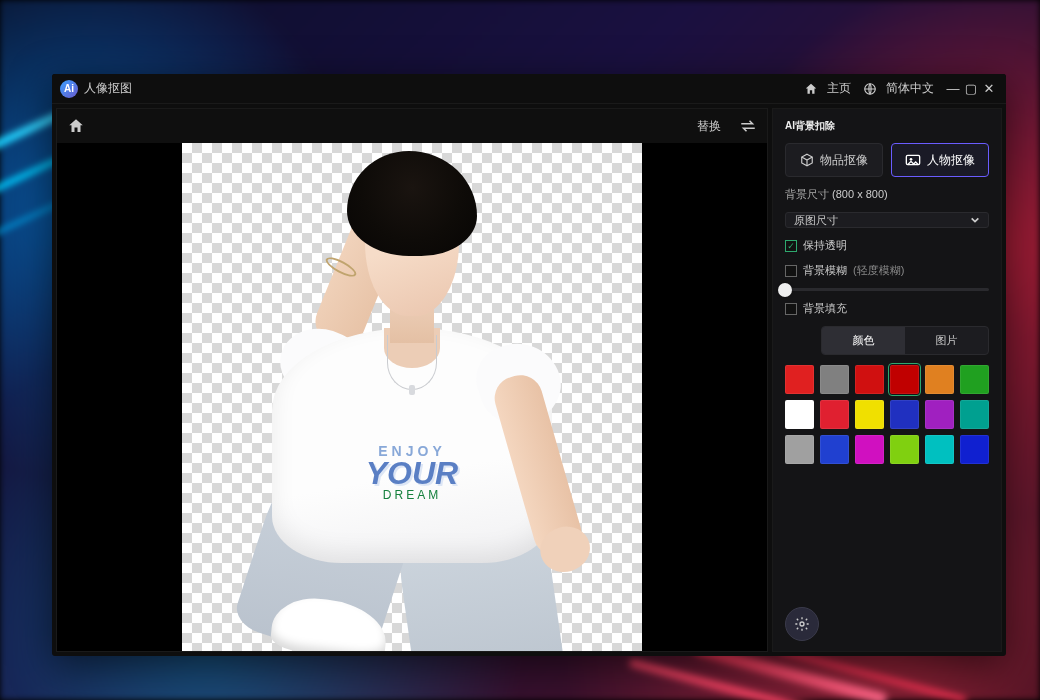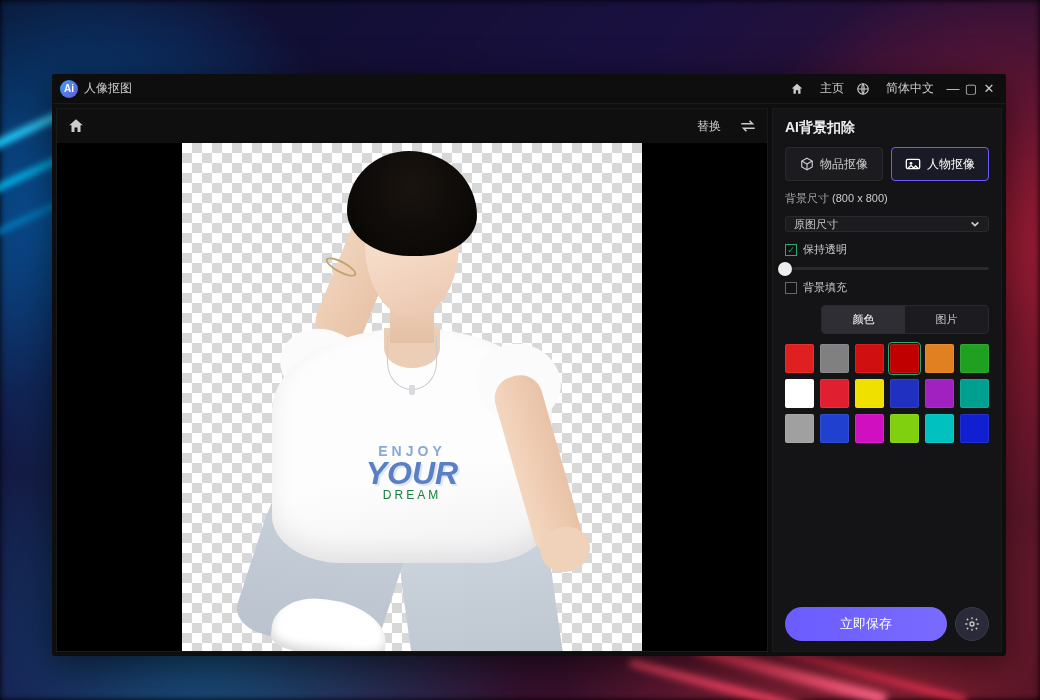--- a/index.html
+++ b/index.html
@@ -56,21 +56,21 @@
     width: 18px; height: 18px;
     background: linear-gradient(135deg,#3aa0ff,#6a5acd);
     border-radius: 9px;
     display:flex; align-items:center; justify-content:center;
     color:#fff; font-size:10px; font-weight:bold;
     margin-right: 6px;
   }
   .titlebar .title { font-size: 12px; color: #ccc; }
   .titlebar .spacer { flex: 1; }
   .tb-btn {
-    display: flex; align-items: center; gap: 16px;
+    display: flex; align-items: center; gap: 9px;
     padding: 3px 6px; color: #ccc; cursor: pointer;
     font-size: 12px;
   }
   .win-controls { display:flex; gap: 0; margin-left: 4px; }
   .win-controls span {
     width: 18px; text-align: center; color:#ccc; cursor:pointer; font-size:13px;
   }
   .content {
     flex: 1; display: flex; min-height: 0;
     padding: 4px;
@@ -218,21 +218,21 @@
   }
 
   
   .side {
     width: 230px; background:#141416;
     border:1px solid #1a1a1a;
     display:flex; flex-direction:column;
     padding: 10px 12px;
     gap: 10px;
   }
-  .side h3 { font-size: 14px; font-weight:600; color:#eee; }
+  .side h3 { font-size: 10px; font-weight:600; color:#eee; }
   .seg {
     display:flex; gap:8px;
   }
   .seg-btn {
     flex:1; height:34px; display:flex; align-items:center; justify-content:center;
     gap:6px; background:#1c1c20; border:1px solid #2a2a2e; border-radius:4px;
     color:#ccc; cursor:pointer; font-size:12px;
   }
   .seg-btn.active {
     border-color:#6a5cff; color:#fff; background:#1a1a26;
@@ -410,20 +410,25 @@
               <path d="M2 4l4 4 4-4"></path>
             </svg>
         </span>
       </div>
 
       <div class="chk checked">
         <span class="box">✓</span>
         <span>保持透明</span>
       </div>
 
+      <div class="chk">
+        <span class="box"></span>
+        <span>背景模糊</span>
+        <span class="sub">(轻度模糊)</span>
+      </div>
       <div class="slider-wrap">
         <div class="slider">
           <div class="thumb"></div>
         </div>
       </div>
 
       <div class="chk">
         <span class="box"></span>
         <span>背景填充</span>
       </div>
@@ -448,21 +453,20 @@
           <div class="sw" style="background: rgb(0, 160, 144);"></div>
           <div class="sw" style="background: rgb(160, 160, 160);"></div>
           <div class="sw" style="background: rgb(32, 64, 208);"></div>
           <div class="sw" style="background: rgb(208, 16, 192);"></div>
           <div class="sw" style="background: rgb(128, 208, 16);"></div>
           <div class="sw" style="background: rgb(0, 192, 192);"></div>
           <div class="sw" style="background: rgb(16, 32, 208);"></div>
         </div>
 
       <div class="side-footer">
-        <button class="save-btn">立即保存</button>
         <div class="gear-btn">
           <span>
             <svg width="16" height="16" viewBox="0 0 24 24" fill="none" stroke="currentColor" stroke-width="2">
                 <circle cx="12" cy="12" r="3"></circle>
                 <path d="M12 2v3M12 19v3M4.2 4.2l2.1 2.1M17.7 17.7l2.1 2.1M2 12h3M19 12h3M4.2 19.8l2.1-2.1M17.7 6.3l2.1-2.1"></path>
               </svg>
           </span>
         </div>
       </div>
     </div>

